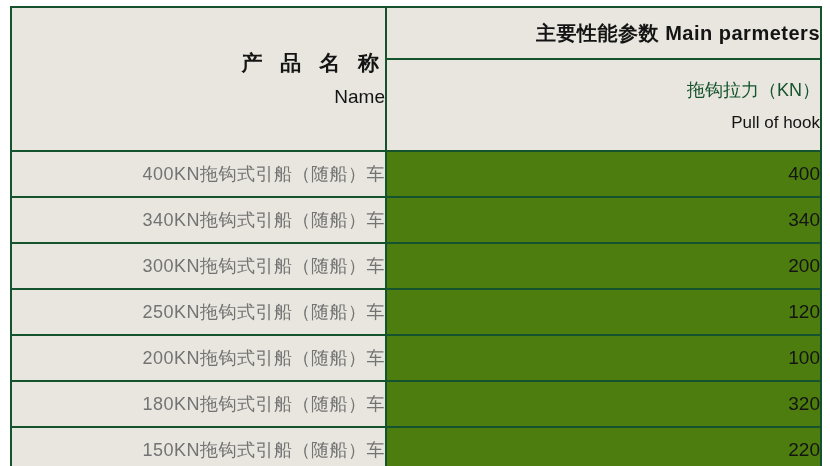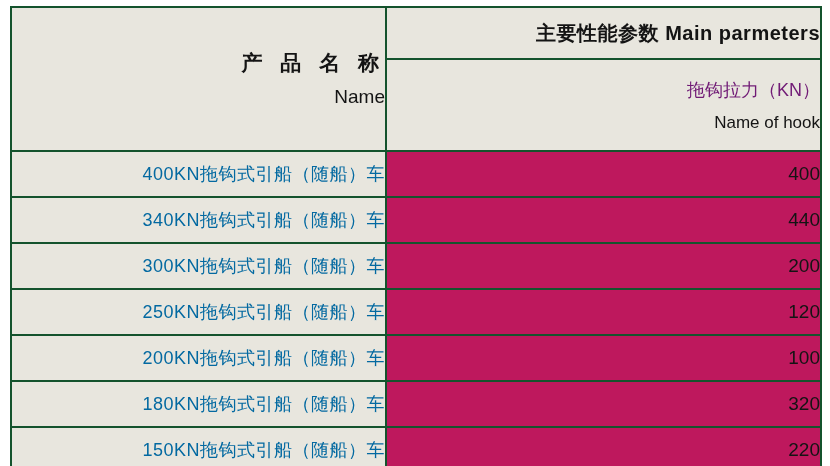--- a/index.html
+++ b/index.html
@@ -72,42 +72,42 @@
     letter-spacing: 0.5px;
   }
 
   .hdr-sub {
     background: #e8e6de;
     height: 90px;
     padding: 4px 6px;
   }
   .hdr-sub .cn {
     font-size: 18px;
-    color: #701a75;
+    color: #14532d;
     line-height: 1.6;
     margin-bottom: 6px;
   }
   .hdr-sub .en {
     font-size: 17px;
     color: #141414;
     line-height: 1.4;
   }
 
   
   tbody td {
     height: 44px;
   }
   td.cell-name {
     background: #e8e6de;
     font-size: 18px;
-    color: #0369a1;
+    color: #737373;
     letter-spacing: 0.5px;
   }
   td.cell-val {
-    background: #be185d;
+    background: #4d7c0f;
     font-size: 19px;
     color: #141414;
     margin-left: 30px;
   }
 </style>
 </head>
 <body>
 
 <div class="sheet">
   <table class="spec-table">
@@ -119,32 +119,32 @@
       <tr>
         <td class="hdr-name" rowspan="2">
           <div class="cn">产 品 名 称</div>
           <div class="en">Name</div>
         </td>
         <td class="hdr-main">主要性能参数 Main parmeters</td>
       </tr>
       <tr>
         <td class="hdr-sub">
           <div class="cn">拖钩拉力（KN）</div>
-          <div class="en">Name of hook</div>
+          <div class="en">Pull of hook</div>
         </td>
       </tr>
     </thead>
     <tbody>
       <tr>
         <td class="cell-name">400KN拖钩式引船（随船）车</td>
         <td class="cell-val">400</td>
       </tr>
       <tr>
         <td class="cell-name">340KN拖钩式引船（随船）车</td>
-        <td class="cell-val">440</td>
+        <td class="cell-val">340</td>
       </tr>
       <tr>
         <td class="cell-name">300KN拖钩式引船（随船）车</td>
         <td class="cell-val">200</td>
       </tr>
       <tr>
         <td class="cell-name">250KN拖钩式引船（随船）车</td>
         <td class="cell-val">120</td>
       </tr>
       <tr>

